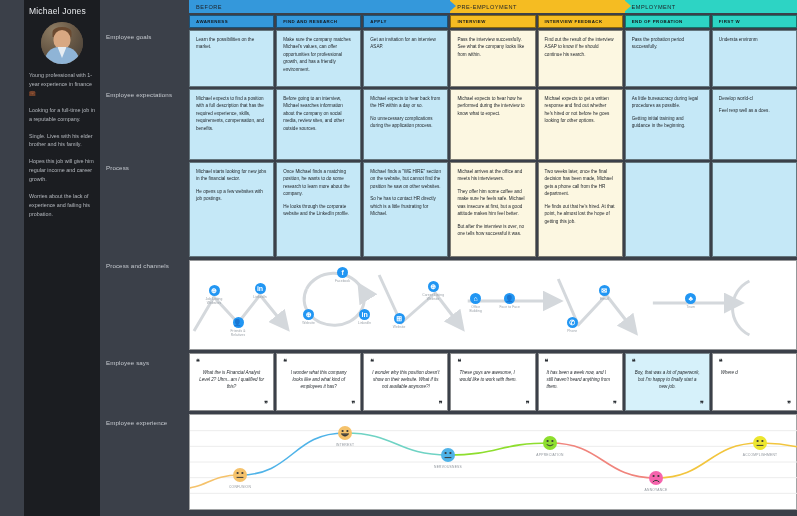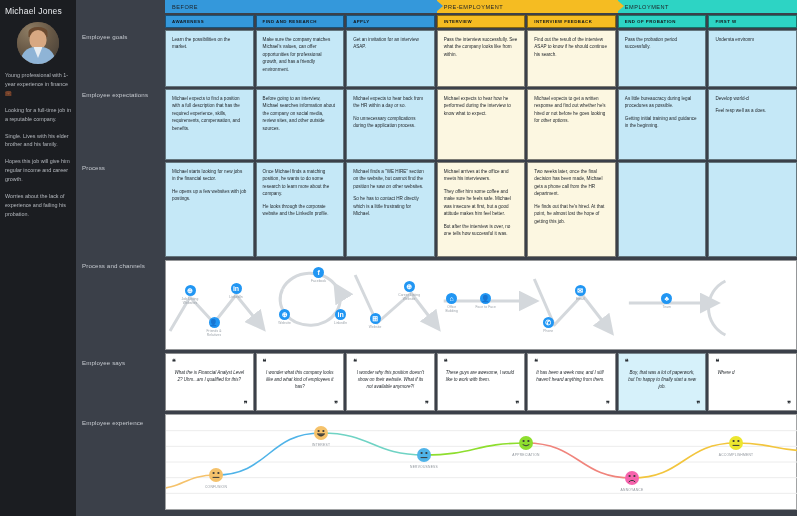--- a/index.html
+++ b/index.html
@@ -2,21 +2,21 @@
 <html><head>
 <meta charset="utf-8">
 <style>
   * { box-sizing: border-box; margin: 0; padding: 0; }
   html, body {
     width: 797px; height: 516px;
     overflow: hidden;
     font-family: "Liberation Sans", sans-serif;
     background: #3b4049;
   }
-  #app { position: relative; width: 797px; height: 516px; display: flex; }
+  #app { position: relative; width: 797px; height: 516px; display: flex; padding-left: 24px; }
 
   
   .persona {
     width: 76px; height: 516px; background: #1b1d21;
     padding: 6px 5px 4px 5px; color: #c9ccd1; flex: 0 0 76px;
   }
   .persona-name { font-size: 8.5px; color: #e9ebee; letter-spacing: .2px; margin-bottom: 6px; }
   .avatar {
     width: 42px; height: 42px; border-radius: 50%;
     margin: 0 auto 7px auto; overflow: hidden; position: relative;

